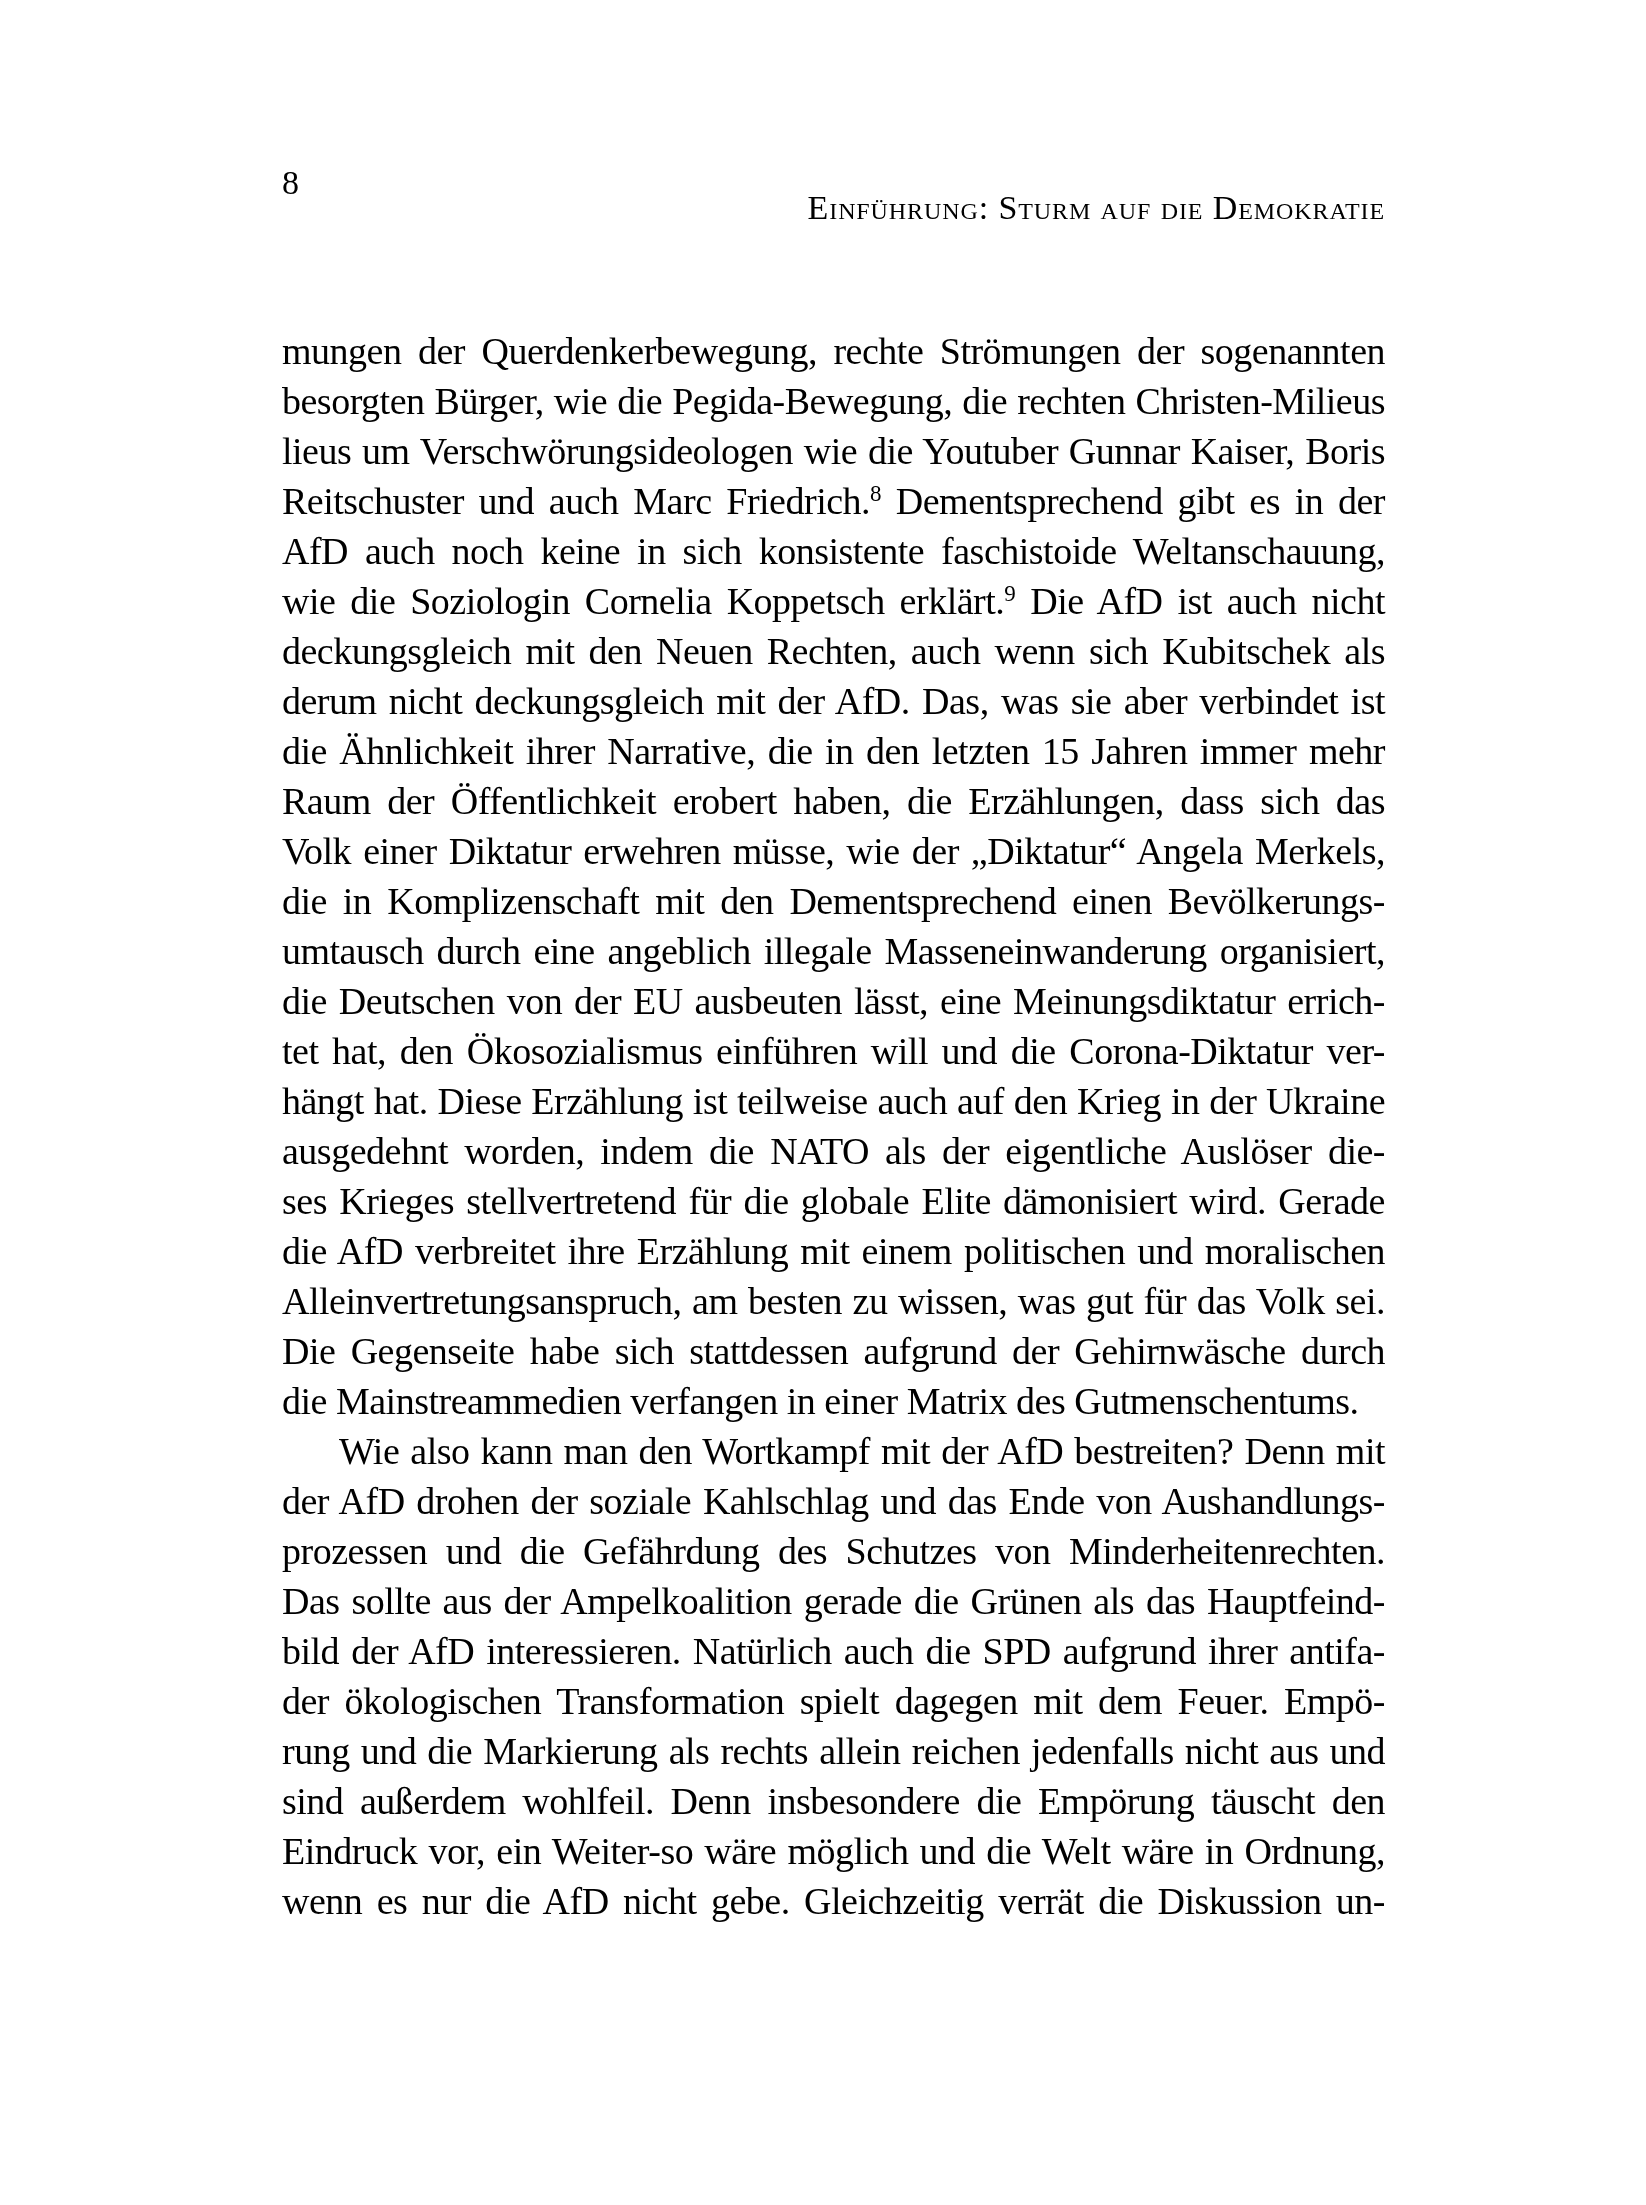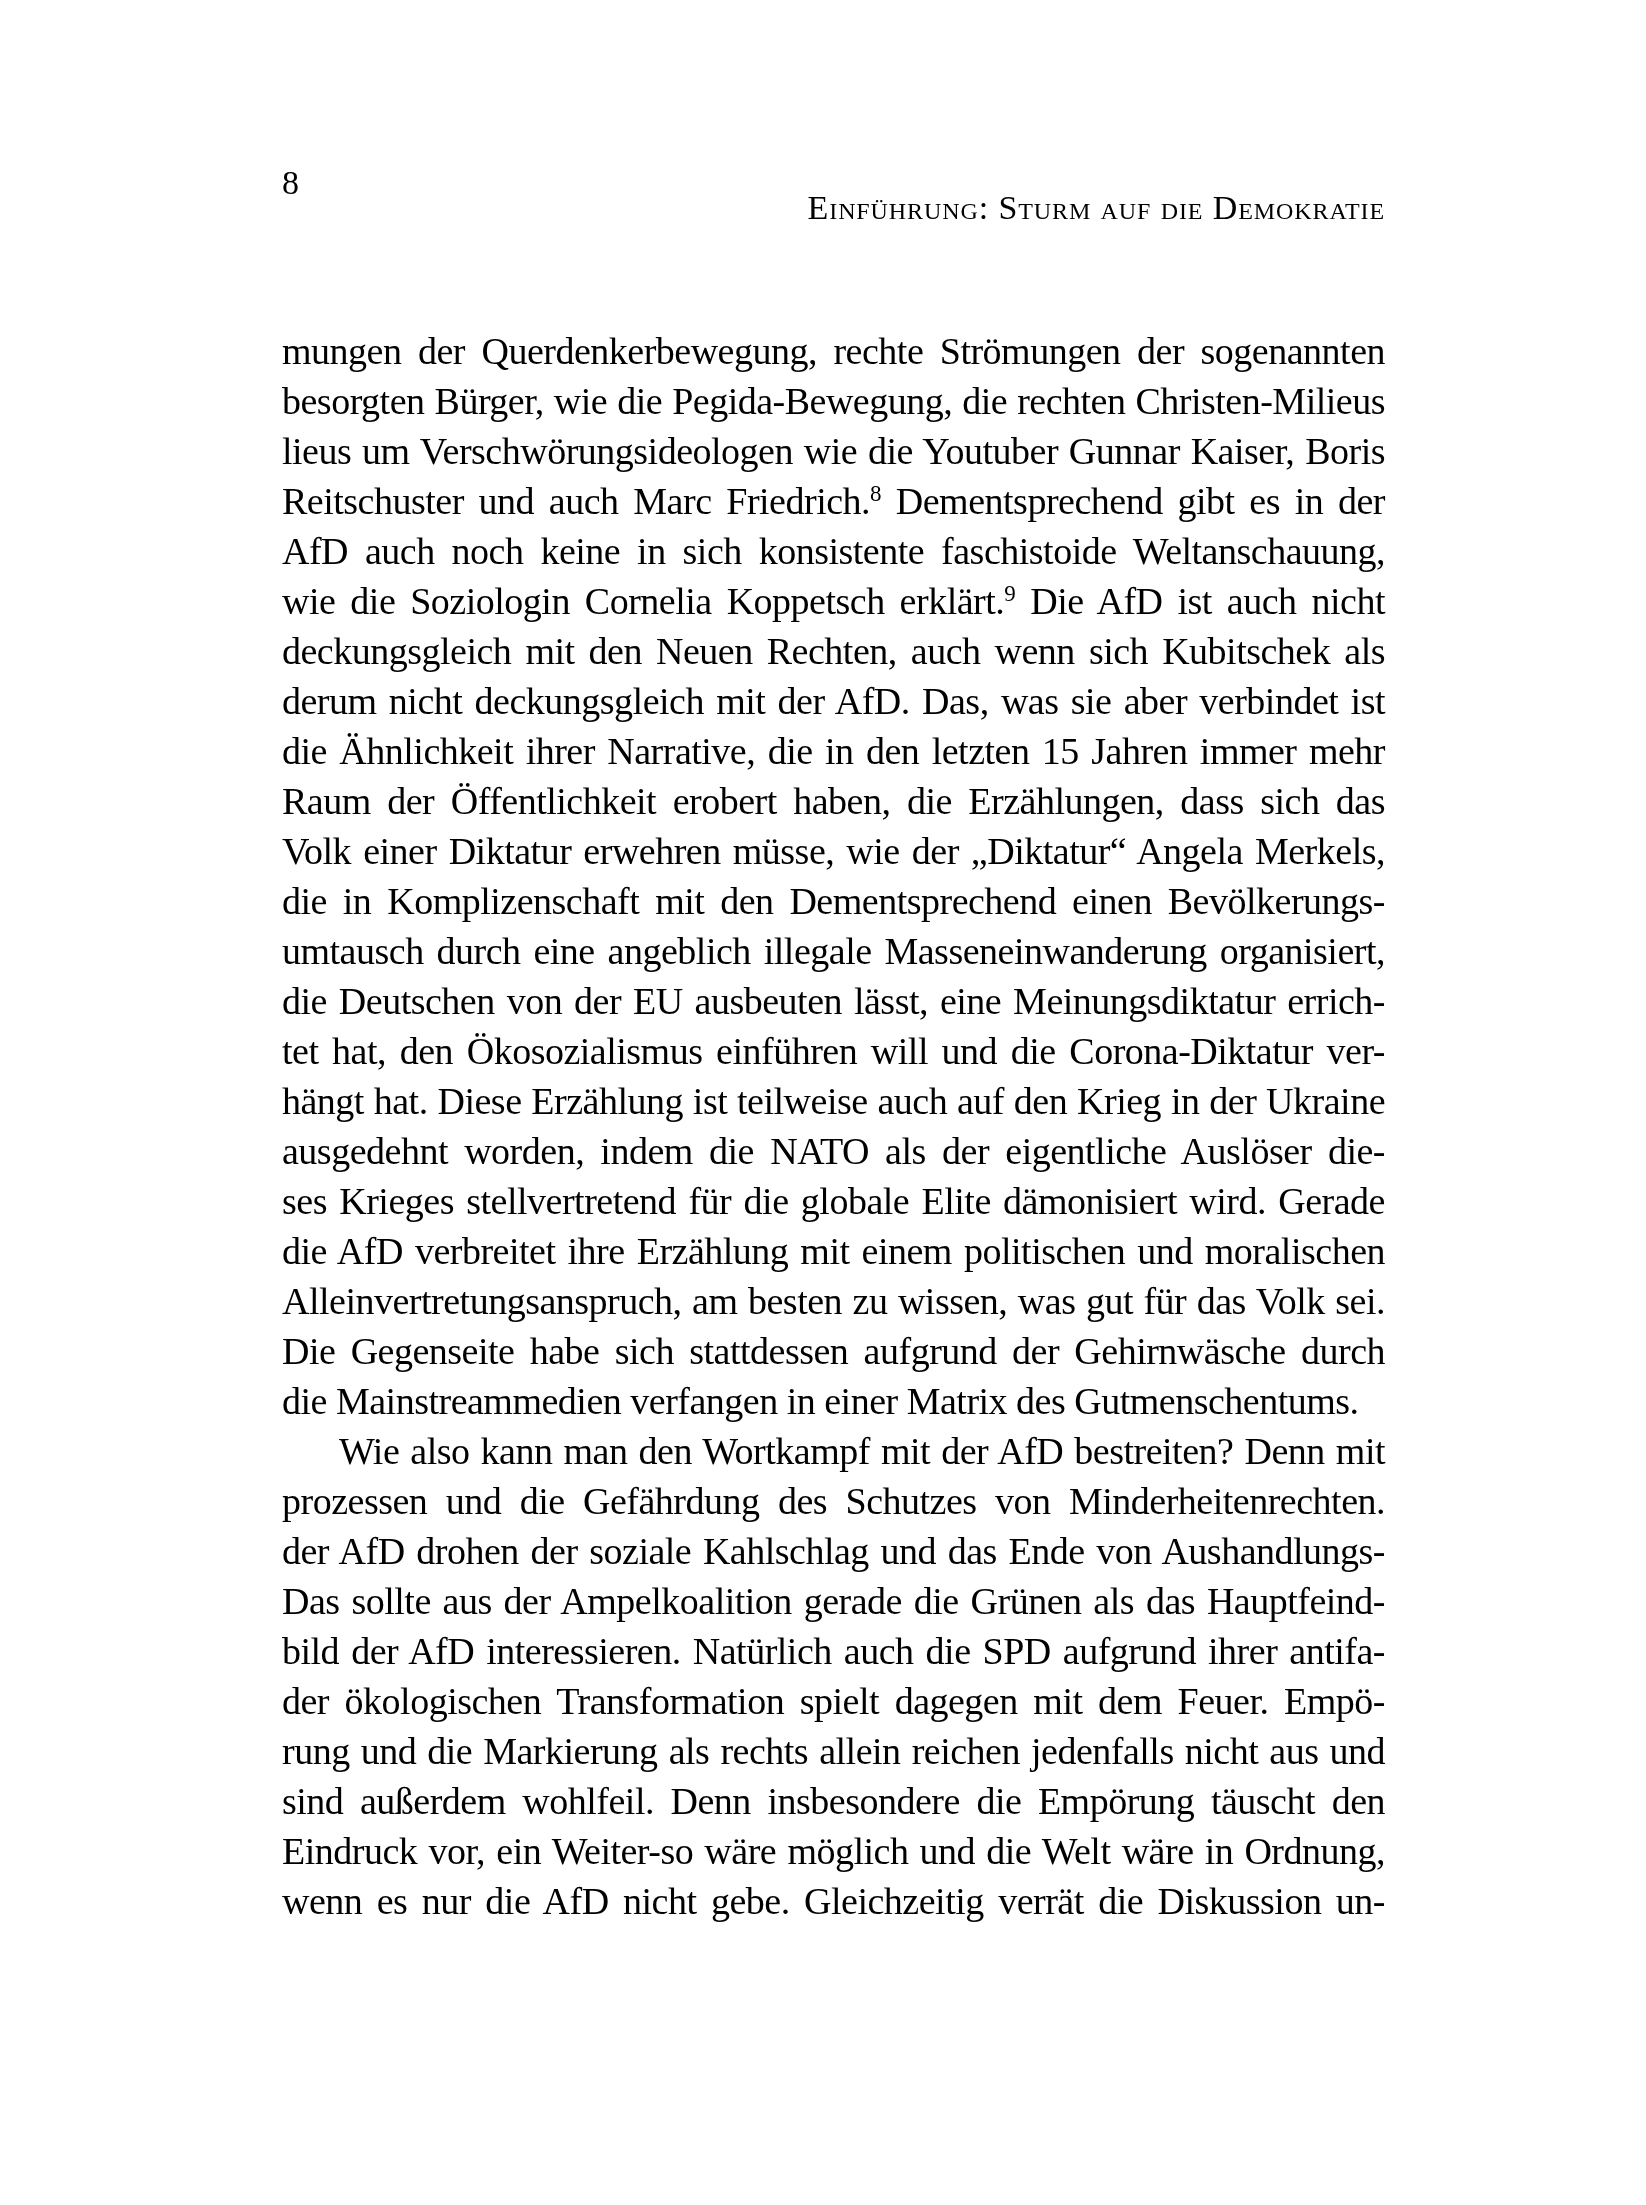--- a/index.html
+++ b/index.html
@@ -46,22 +46,22 @@
       <span class="line" style="word-spacing: 0px;">ausgedehnt worden, indem die NATO als der eigentliche Auslöser die-</span>
       <span class="line" style="word-spacing: 0px;">ses Krieges stellvertretend für die globale Elite dämonisiert wird. Gerade</span>
       <span class="line" style="word-spacing: 0px;">die AfD verbreitet ihre Erzählung mit einem politischen und moralischen</span>
       <span class="line" style="word-spacing: 0px;">Alleinvertretungsanspruch, am besten zu wissen, was gut für das Volk sei.</span>
       <span class="line" style="word-spacing: 0px;">Die Gegenseite habe sich stattdessen aufgrund der Gehirnwäsche durch</span>
       <span class="line last">die Mainstreammedien verfangen in einer Matrix des Gutmenschentums.</span>
     </div>
 
     <div>
       <span class="line indent" style="word-spacing: 0px;">Wie also kann man den Wortkampf mit der AfD bestreiten? Denn mit</span>
+      <span class="line" style="word-spacing: 0px;">der AfD drohen der soziale Kahlschlag und das Ende von Aushandlungs-</span>
       <span class="line" style="word-spacing: 0px;">prozessen und die Gefährdung des Schutzes von Minderheitenrechten.</span>
-      <span class="line" style="word-spacing: 0px;">der AfD drohen der soziale Kahlschlag und das Ende von Aushandlungs-</span>
       <span class="line" style="word-spacing: 0px;">Das sollte aus der Ampelkoalition gerade die Grünen als das Hauptfeind-</span>
       <span class="line" style="word-spacing: 0px;">bild der AfD interessieren. Natürlich auch die SPD aufgrund ihrer antifa-</span>
       <span class="line" style="word-spacing: 0px;">der ökologischen Transformation spielt dagegen mit dem Feuer. Empö-</span>
       <span class="line" style="word-spacing: 0px;">rung und die Markierung als rechts allein reichen jedenfalls nicht aus und</span>
       <span class="line" style="word-spacing: 0px;">sind außerdem wohlfeil. Denn insbesondere die Empörung täuscht den</span>
       <span class="line" style="word-spacing: 0px;">Eindruck vor, ein Weiter-so wäre möglich und die Welt wäre in Ordnung,</span>
       <span class="line" style="word-spacing: 0px;">wenn es nur die AfD nicht gebe. Gleichzeitig verrät die Diskussion un-</span>
     </div>
   </div>
 </div>

